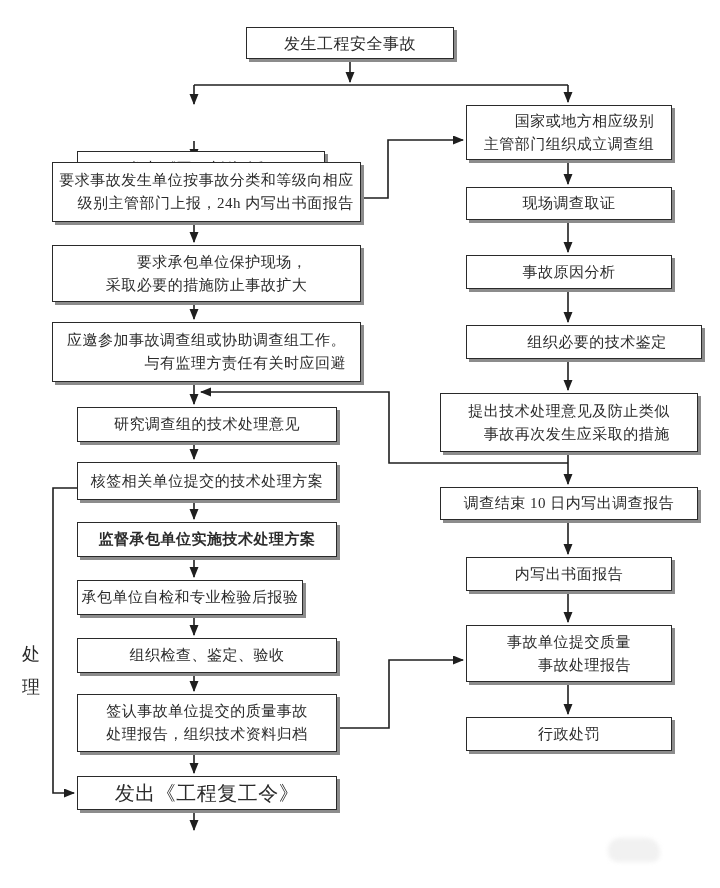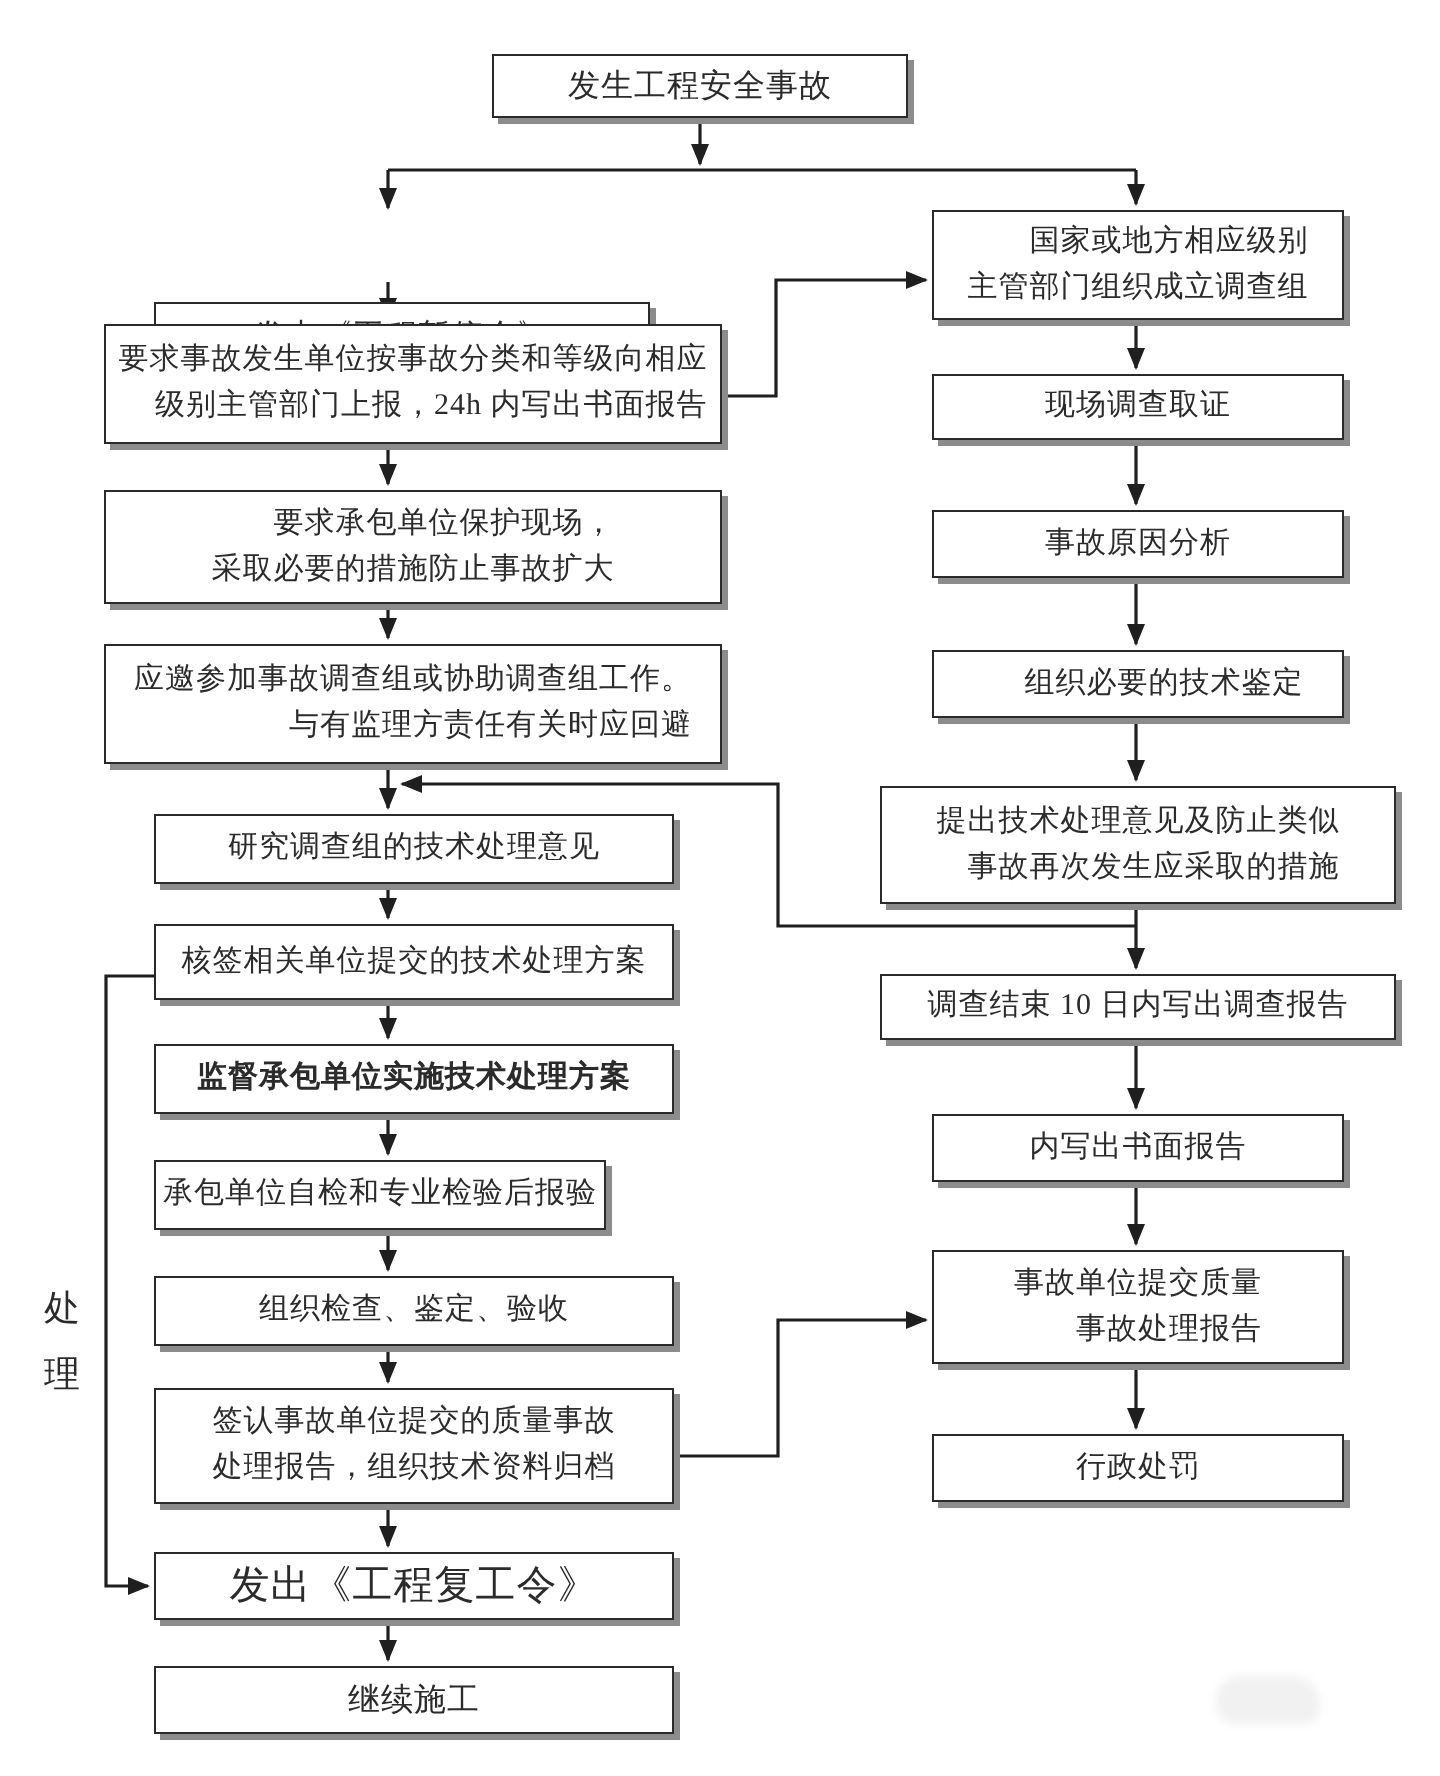--- a/index.html
+++ b/index.html
@@ -23,21 +23,21 @@
   .n-b8 {left:77px; top:522px;width:260px;height:35px;font-weight:bold;}
   .n-b9 {left:77px; top:580px;width:226px;height:35px;}
   .n-b10{left:77px; top:638px;width:260px;height:35px;}
   .n-b11{left:77px; top:694px;width:260px;height:58px;}
   .n-b12{left:77px; top:776px;width:260px;height:34px;font-size:20px;}
   .n-b13{left:77px; top:833px;width:260px;height:34px;font-size:16px;}
   
   .n-r1 {left:466px;top:105px;width:206px;height:55px;}
   .n-r2 {left:466px;top:187px;width:206px;height:33px;}
   .n-r3 {left:466px;top:255px;width:206px;height:34px;}
-  .n-r4 {left:466px;top:325px;width:206px;height:34px;padding-left:26px;}
+  .n-r4 {left:466px;top:325px;width:236px;height:34px;padding-left:26px;}
   .n-r5 {left:440px;top:393px;width:258px;height:59px;}
   .n-r6 {left:440px;top:487px;width:258px;height:33px;}
   .n-r7 {left:466px;top:557px;width:206px;height:34px;}
   .n-r8 {left:466px;top:625px;width:206px;height:57px;}
   .n-r9 {left:466px;top:717px;width:206px;height:34px;}
   .side-label{position:absolute;left:16px;top:638px;z-index:2;
         font-size:18px;line-height:33px;white-space:pre-line;
         text-align:center;width:30px;letter-spacing:0;}
   .watermark{position:absolute;left:608px;top:838px;width:52px;height:24px;
         background:#f1f1f1;border-radius:12px 14px 8px 10px;z-index:0;
@@ -94,21 +94,20 @@
   <div class="node n-b5">应邀参加事故调查组或协助调查组工作。
 与有监理方责任有关时应回避</div>
   <div class="node n-b6">研究调查组的技术处理意见</div>
   <div class="node n-b7">核签相关单位提交的技术处理方案</div>
   <div class="node n-b8">监督承包单位实施技术处理方案</div>
   <div class="node n-b9">承包单位自检和专业检验后报验</div>
   <div class="node n-b10">组织检查、鉴定、验收</div>
   <div class="node n-b11">签认事故单位提交的质量事故
 处理报告，组织技术资料归档</div>
   <div class="node n-b12">发出《工程复工令》</div>
-  <div class="node n-b13">继续施工</div>
 
   <div class="node n-r1">国家或地方相应级别
 主管部门组织成立调查组</div>
   <div class="node n-r2">现场调查取证</div>
   <div class="node n-r3">事故原因分析</div>
   <div class="node n-r4">组织必要的技术鉴定</div>
   <div class="node n-r5">提出技术处理意见及防止类似
 事故再次发生应采取的措施</div>
   <div class="node n-r6">调查结束 10 日内写出调查报告</div>
   <div class="node n-r7">内写出书面报告</div>

